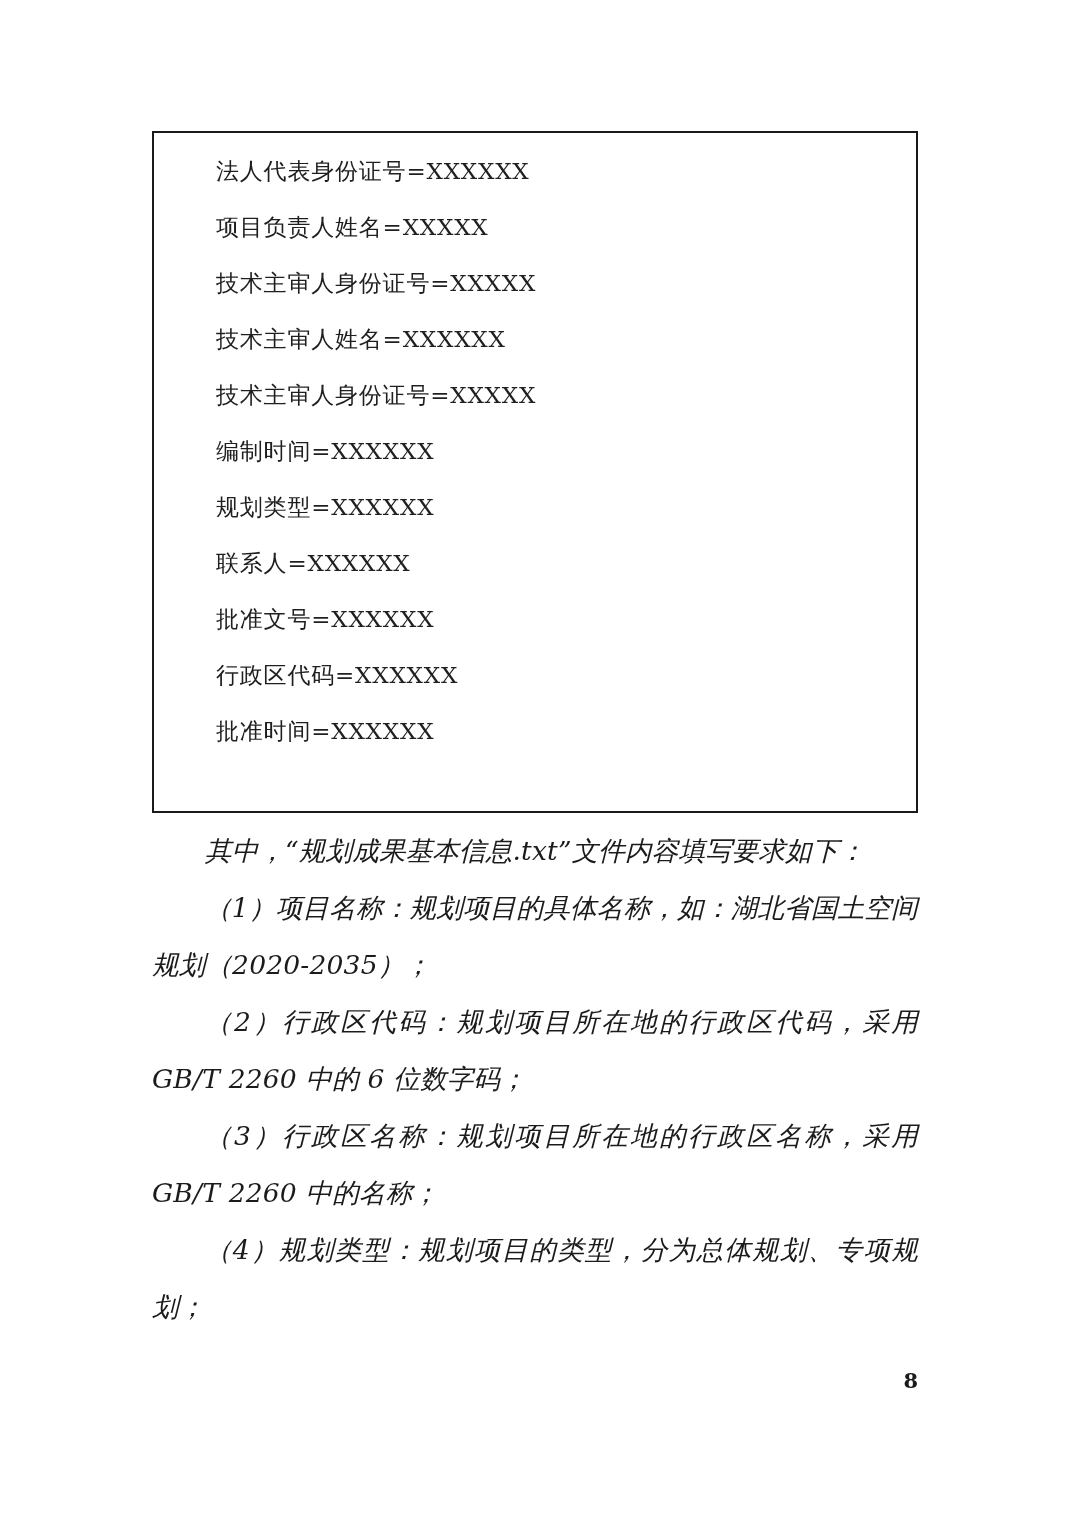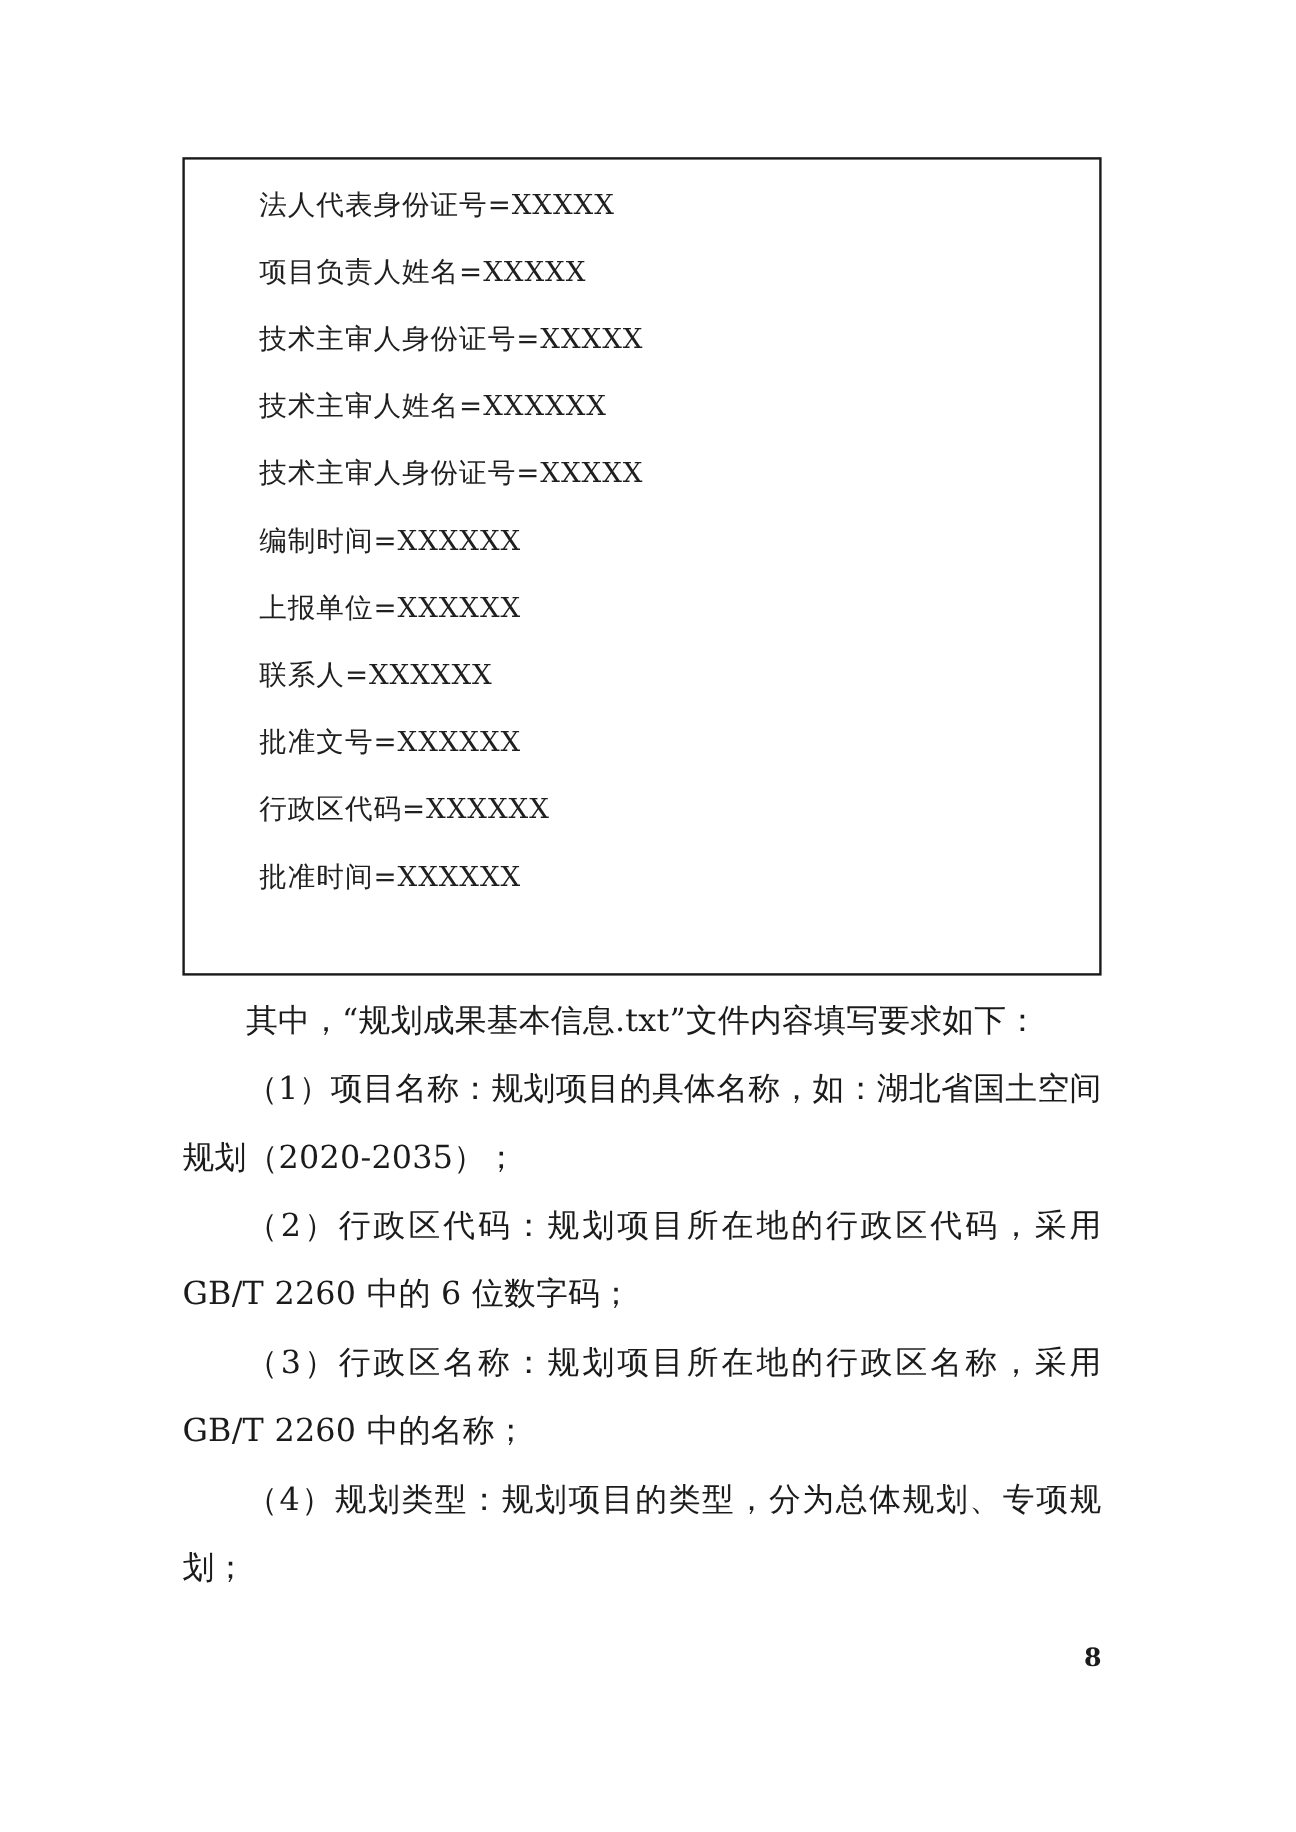--- a/index.html
+++ b/index.html
@@ -55,20 +55,21 @@
     color: #1f1f1f;
     letter-spacing: 0.8px;
   }
 
   
   #body-text {
     position: absolute;
     left: 152px;
     top: 822px;
     width: 766px;
+    font-style: italic;
   }
 
   .para {
     font-size: 26.5px;
     line-height: 57px;
     text-align: justify;
     text-justify: inter-ideograph;
     text-indent: 2em;
     margin: 0;
     color: #1b1b1b;
@@ -92,27 +93,27 @@
     font-family: "DejaVu Serif", "Liberation Serif", serif;
   }
 </style>
 </head>
 <body>
 
 <div id="page">
 
   <div id="sample-box">
     <div id="sample-box-lines">
-      <div class="sample-line">法人代表身份证号=XXXXX</div>
+      <div class="sample-line">法人代表身份证号=XXXXXX</div>
       <div class="sample-line">项目负责人姓名=XXXXX</div>
       <div class="sample-line">技术主审人身份证号=XXXXX</div>
       <div class="sample-line">技术主审人姓名=XXXXXX</div>
       <div class="sample-line">技术主审人身份证号=XXXXX</div>
       <div class="sample-line">编制时间=XXXXXX</div>
-      <div class="sample-line">上报单位=XXXXXX</div>
+      <div class="sample-line">规划类型=XXXXXX</div>
       <div class="sample-line">联系人=XXXXXX</div>
       <div class="sample-line">批准文号=XXXXXX</div>
       <div class="sample-line">行政区代码=XXXXXX</div>
       <div class="sample-line">批准时间=XXXXXX</div>
     </div>
   </div>
 
   <div id="body-text">
     <p class="para">其中，“规划成果基本信息.txt”文件内容填写要求如下：</p>
     <p class="para">（1）项目名称：规划项目的具体名称，如：湖北省国土空间规划（2020-2035）；</p>

